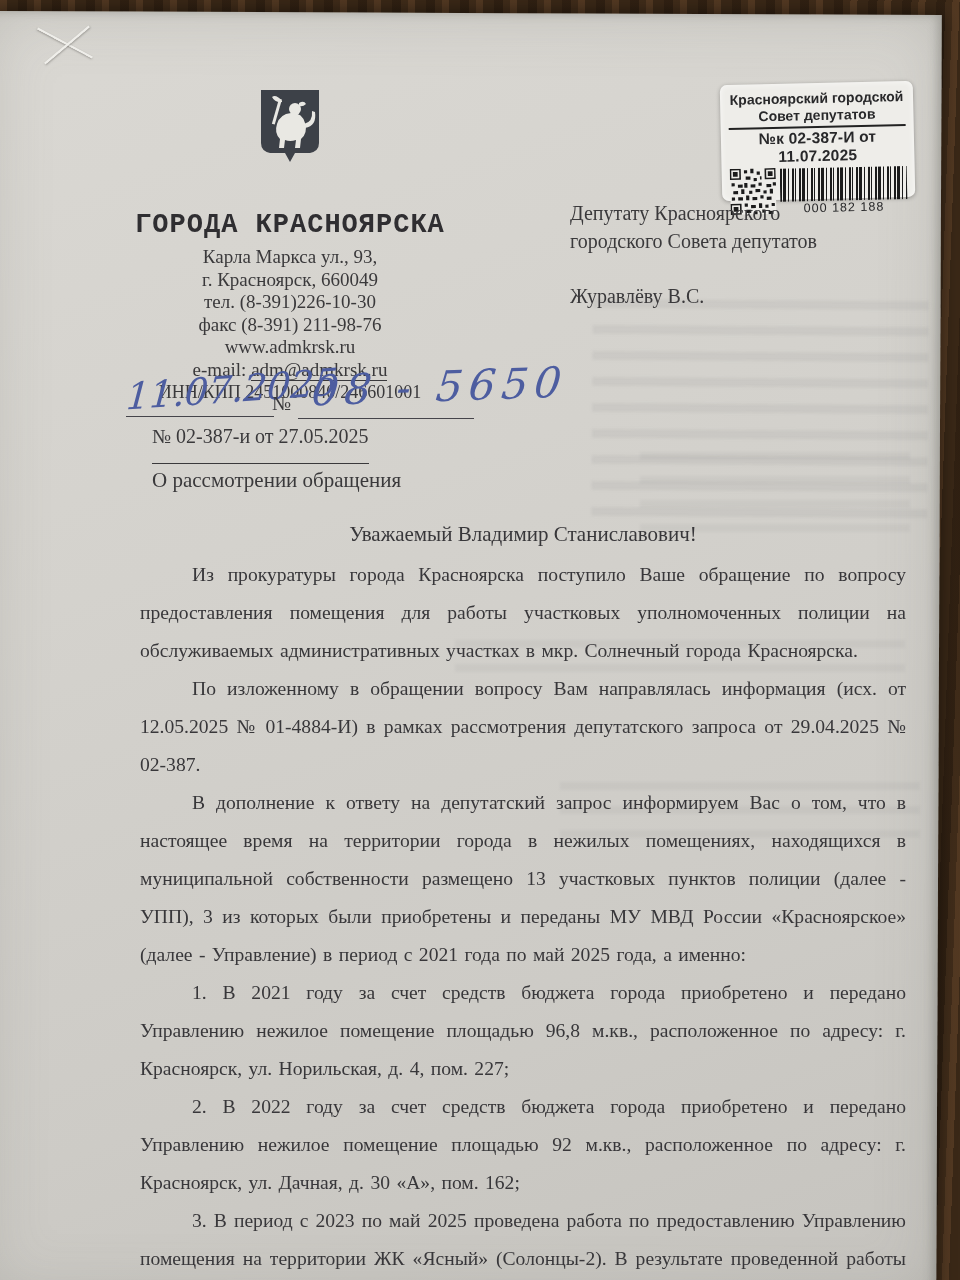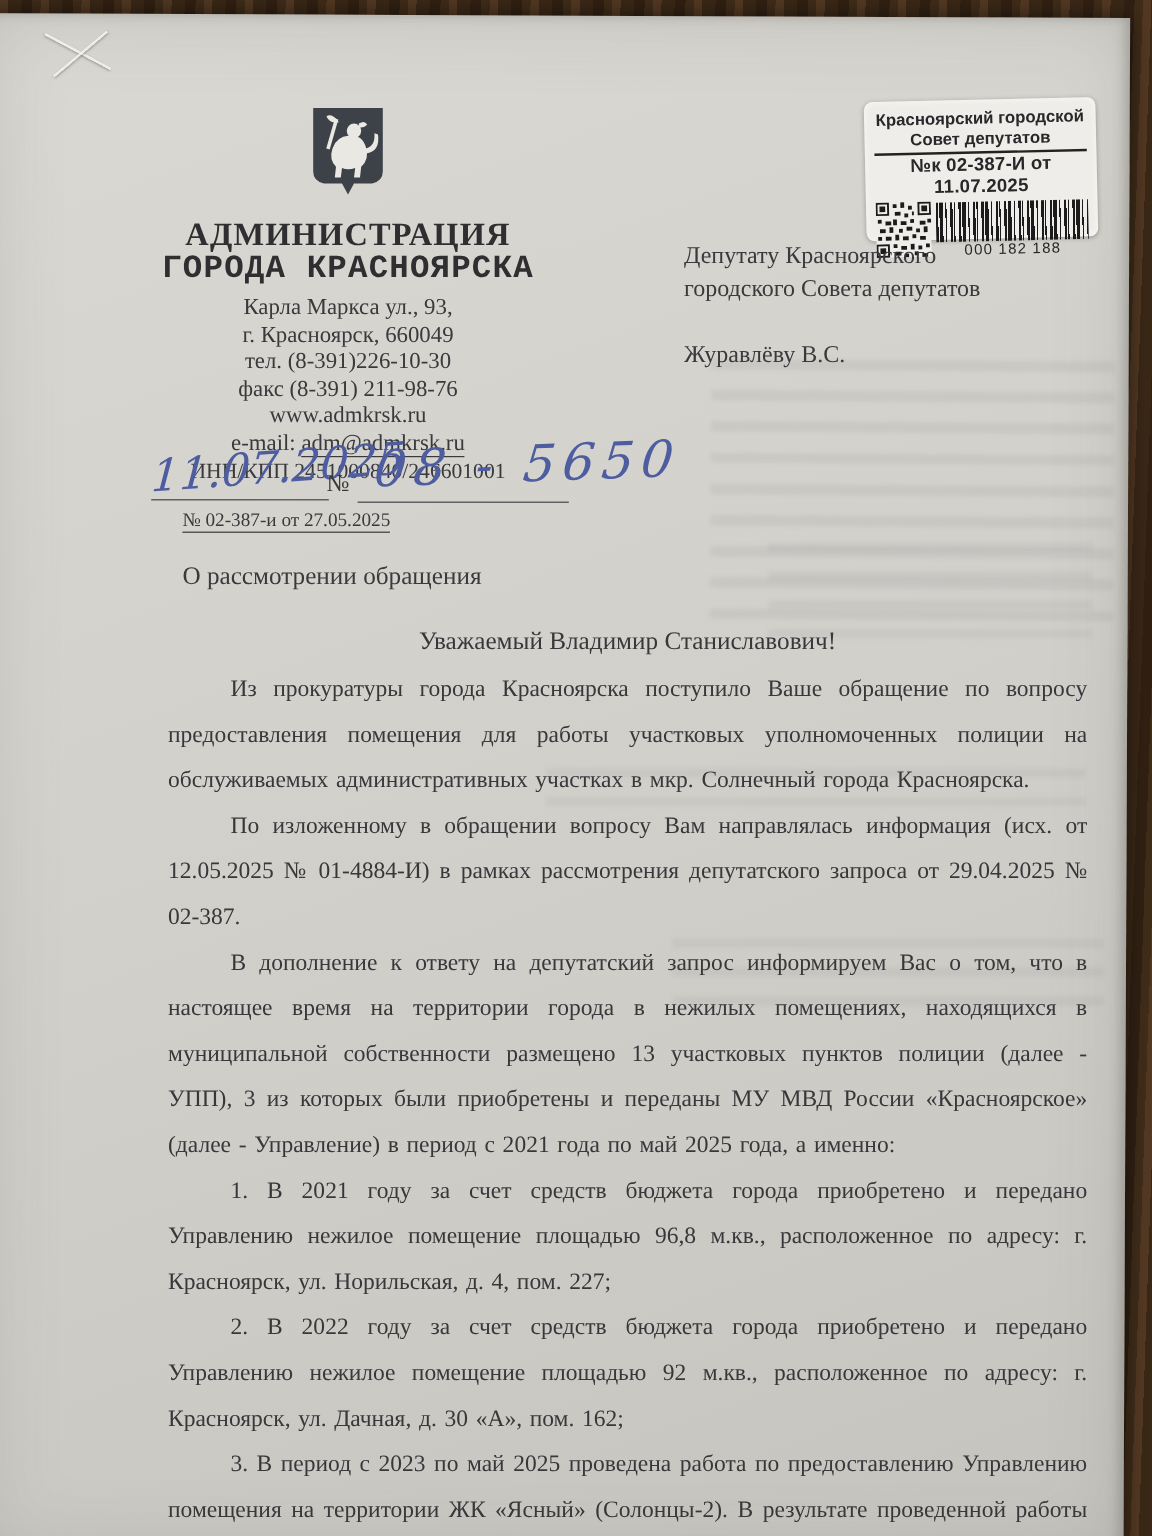--- a/index.html
+++ b/index.html
@@ -55,21 +55,21 @@
   }
   .bcnum{font-size:12.5px;text-align:center;letter-spacing:1px;margin-top:0px;}
   
   .recip{font-size:20px;line-height:27.5px;color:#3a393b;}
   
   .hand{
     color:#4d5da0;font-style:italic;font-family:"DejaVu Serif", serif;
     white-space:nowrap;
   }
   .formline{height:0;border-bottom:1.6px solid #45444a;}
-  .refline{font-size:16px;color:#3a393b;border-bottom:1.4px solid #3a393b;padding-bottom:1px;}
+  .refline{font-size:20px;color:#3a393b;border-bottom:1.4px solid #3a393b;padding-bottom:16px;}
   .subject{font-size:21px;color:#3a393b;}
   
   #bodytext{
     left:140px;top:556px;width:766px;color:#38373a;
     font-size:19.6px;line-height:38px;text-align:justify;
   }
   #bodytext p{margin:0;text-indent:52px;word-spacing:1.5px;}
   .salut{left:140px;top:522px;width:766px;text-align:center;font-size:21px;color:#38373a;}
 </style>
 </head>
@@ -94,21 +94,20 @@
         <path d="M24 13 q-6 -7 -10 -4 q3 6 10 5 z"></path>
         <rect x="21" y="11" width="3" height="26" transform="rotate(16 22 11)"></rect>
         <circle cx="37" cy="21" r="6"></circle>
         <path d="M41 15 q5 -3 7 1 q-3 3 -7 2 z"></path>
         <path d="M33 25 q11 -1 14 10 q3 10 -4 16 l-1 9 h-5 l1 -8 q-6 2 -11 0 l-1 8 h-5 l1 -9 q-6 -6 -3 -15 q3 -10 14 -11 z"></path>
         <path d="M46 36 q9 -2 8 -13 l3 1 q2 14 -10 16 z"></path>
       </g>
     </svg>
   </div>
 
-  <div class="abs lh-center orgname" style="top:180px;">АДМИНИСТРАЦИЯ</div>
   <div class="abs lh-center orgname" style="top:210px;font-family:Liberation Mono, monospace;">ГОРОДА КРАСНОЯРСКА</div>
 
   <div class="abs lh-center addr" style="top:246px;">
     <div>Карла Маркса ул., 93,</div>
     <div>г. Красноярск, 660049</div>
     <div>тел. (8-391)226-10-30</div>
     <div>факс (8-391) 211-98-76</div>
     <div>www.admkrsk.ru</div>
     <div><span>e-mail: </span><span class="u">adm@admkrsk.ru</span></div>
     <div style="font-size:18px;">ИНН/КПП 2451000840/246601001</div>

